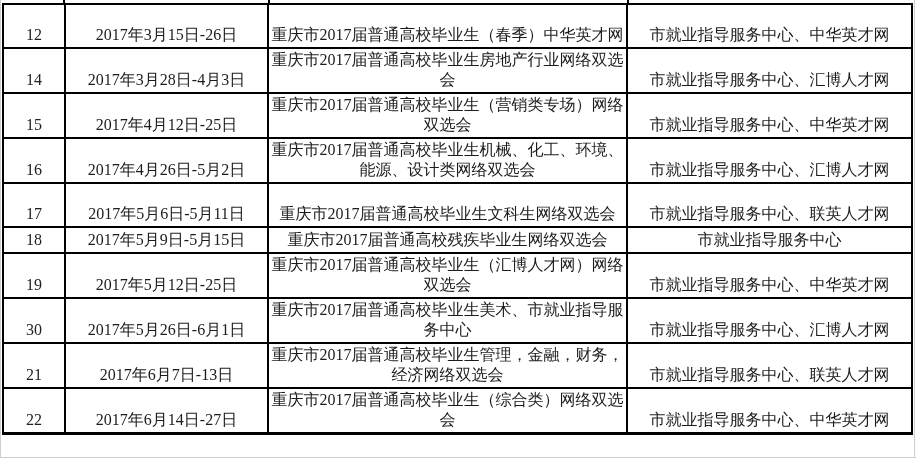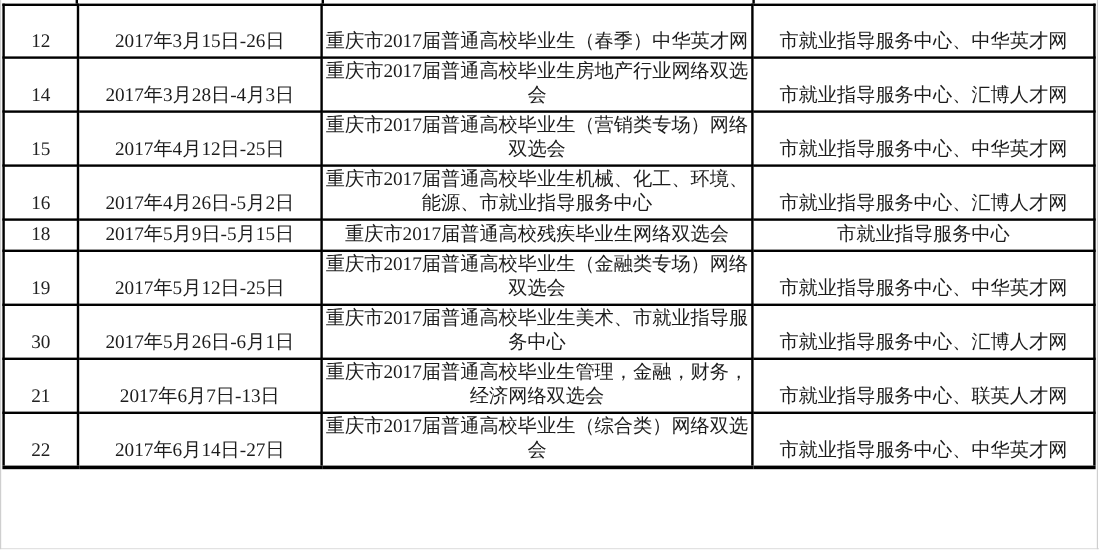--- a/index.html
+++ b/index.html
@@ -80,33 +80,39 @@
       </tr>
       <tr class="tall">
         <td class="no-cell">15</td>
         <td>2017年4月12日-25日</td>
         <td>重庆市2017届普通高校毕业生（营销类专场）网络双选会</td>
         <td>市就业指导服务中心、中华英才网</td>
       </tr>
       <tr class="tall">
         <td class="no-cell">16</td>
         <td>2017年4月26日-5月2日</td>
-        <td>重庆市2017届普通高校毕业生机械、化工、环境、能源、市就业指导服务中心</td>
+        <td>重庆市2017届普通高校毕业生机械、化工、环境、能源、设计类网络双选会</td>
         <td>市就业指导服务中心、汇博人才网</td>
+      </tr>
+      <tr class="tall">
+        <td class="no-cell">17</td>
+        <td>2017年5月6日-5月11日</td>
+        <td>重庆市2017届普通高校毕业生文科生网络双选会</td>
+        <td>市就业指导服务中心、联英人才网</td>
       </tr>
       <tr class="short">
         <td class="no-cell">18</td>
         <td>2017年5月9日-5月15日</td>
         <td>重庆市2017届普通高校残疾毕业生网络双选会</td>
         <td>市就业指导服务中心</td>
       </tr>
       <tr class="tall">
         <td class="no-cell">19</td>
         <td>2017年5月12日-25日</td>
-        <td>重庆市2017届普通高校毕业生（金融类专场）网络双选会</td>
+        <td>重庆市2017届普通高校毕业生（汇博人才网）网络双选会</td>
         <td>市就业指导服务中心、中华英才网</td>
       </tr>
       <tr class="tall">
         <td class="no-cell">30</td>
         <td>2017年5月26日-6月1日</td>
         <td>重庆市2017届普通高校毕业生美术、市就业指导服务中心</td>
         <td>市就业指导服务中心、汇博人才网</td>
       </tr>
       <tr class="tall">
         <td class="no-cell">21</td>

